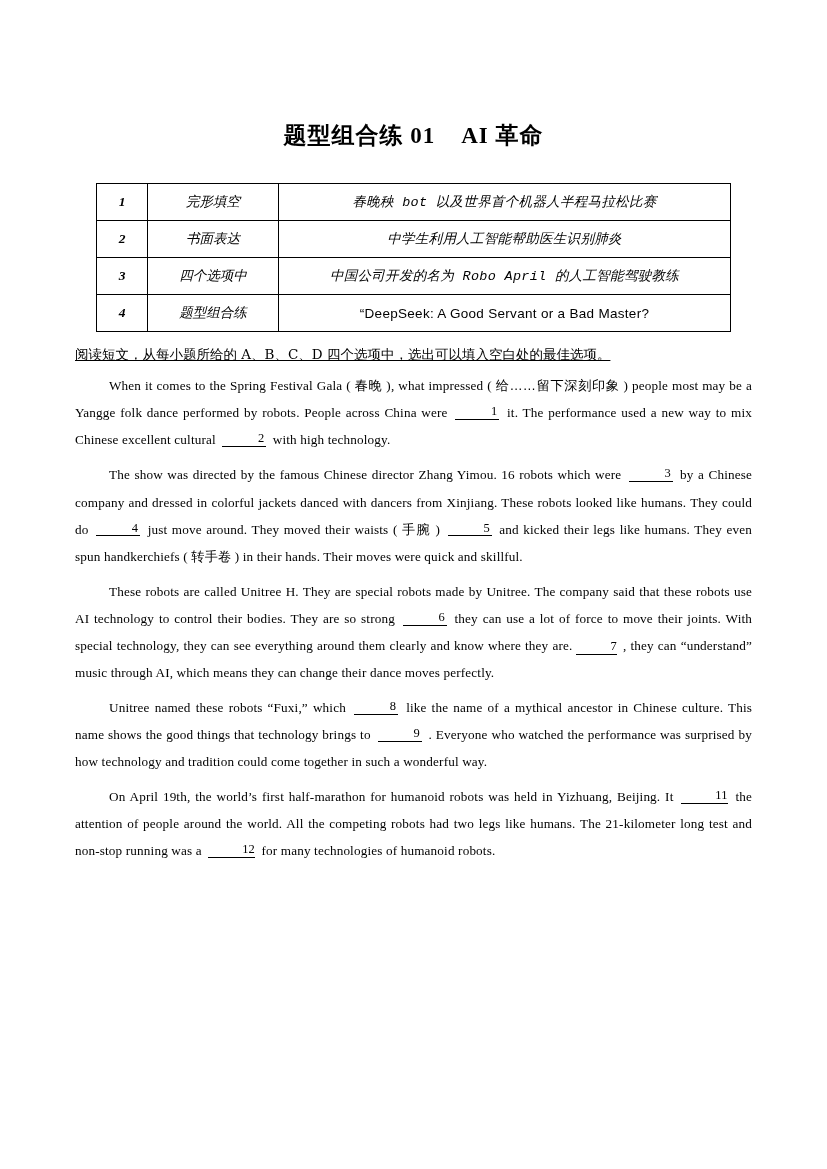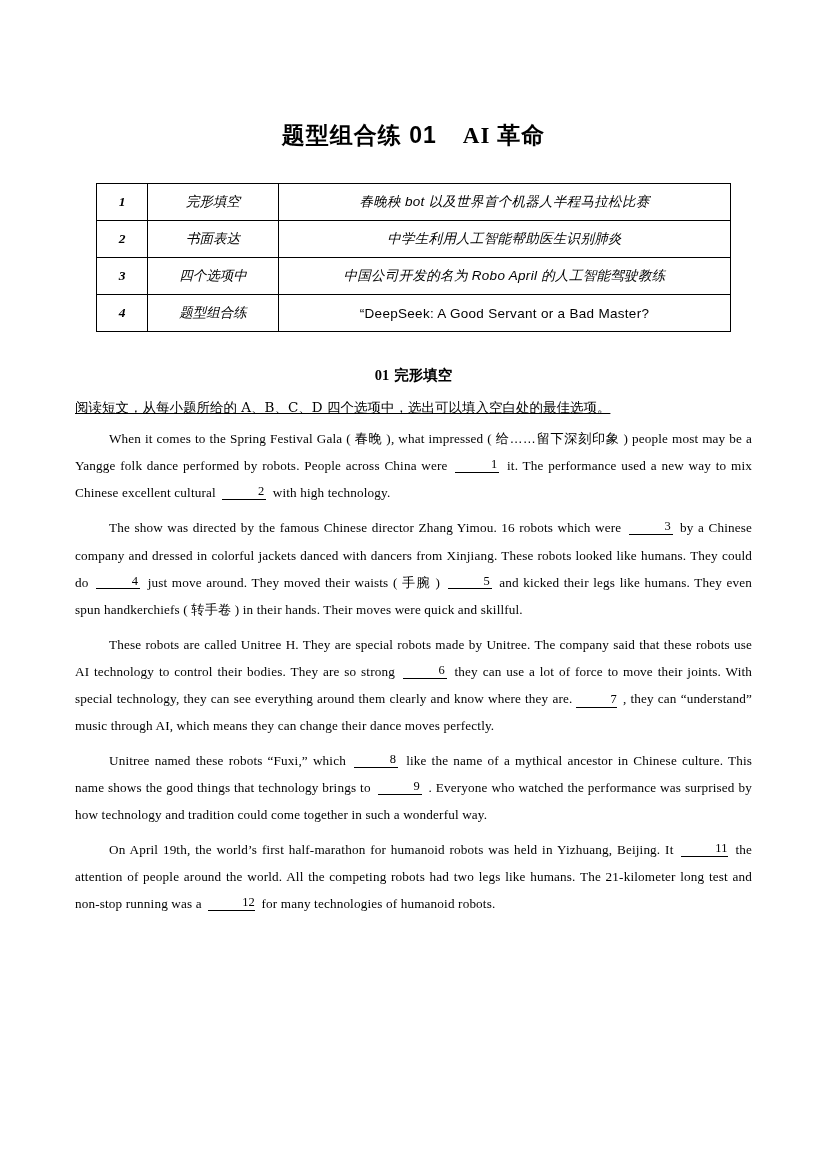--- a/index.html
+++ b/index.html
@@ -23,21 +23,21 @@
   }
   .doc-title {
     margin-top: 120px;
     font-family: "Liberation Serif", serif;
     font-size: 23px;
     font-weight: bold;
     text-align: center;
     letter-spacing: 1px;
   }
   .doc-title .title-cn {
-    font-family: Liberation Sans, sans-serif;
+    font-family: Liberation Serif, serif;
   }
   .doc-title .title-gap {
     display: inline-block;
     width: 26px;
   }
   table.toc {
     margin: 32px auto 0 auto;
     border-collapse: collapse;
     width: 635px;
     table-layout: fixed;
@@ -64,21 +64,21 @@
     font-style: italic;
     font-size: 13.5px;
   }
   td.toc-desc {
     text-align: center;
     font-family: Liberation Sans, sans-serif;
     font-size: 13.5px;
     letter-spacing: 0.3px;
   }
   td.toc-desc.cn {
-    font-family: Liberation Sans, sans-serif;
+    font-family: Liberation Mono, monospace;
     font-style: italic;
   }
   .section-head {
     margin-top: 34px;
     text-align: center;
     font-weight: bold;
     font-size: 14.5px;
     font-family: "DejaVu Serif", serif;
   }
   .section-head .sec-num {
@@ -154,24 +154,20 @@
           <td class="toc-desc cn">中国公司开发的名为 Robo April 的人工智能驾驶教练</td>
         </tr>
         <tr>
           <td class="toc-num">4</td>
           <td class="toc-type">题型组合练</td>
           <td class="toc-desc">“DeepSeek: A Good Servant or a Bad Master?</td>
         </tr>
       </tbody>
   </table>
 
-  <div class="section-head">
-    <span class="sec-num">01</span>
-    <span>完形填空</span>
-  </div>
 
   <div class="instruction">阅读短文，从每小题所给的 A、B、C、D 四个选项中，选出可以填入空白处的最佳选项。</div>
 
   <div id="passage-body">
       <div class="para indent"><span>When it comes to the Spring Festival Gala (</span> <span class="cn">春晚</span> <span>), what impressed (</span> <span class="cn">给……留下深刻印象</span> <span>) people most may be a Yangge folk dance performed by robots. People across China were</span> <span class="blank">1</span> <span>it. The performance used a new way to mix Chinese excellent cultural</span> <span class="blank">2</span> <span>with high technology.</span> </div>
       <div class="para indent"><span>The show was directed by the famous Chinese director Zhang Yimou. 16 robots which were</span> <span class="blank">3</span> <span>by a Chinese company and dressed in colorful jackets danced with dancers from Xinjiang. These robots looked like humans. They could do</span> <span class="blank">4</span> <span>just move around. They moved their waists (</span> <span class="cn">手腕</span> <span>)</span> <span class="blank">5</span> <span>and kicked their legs like humans. They even spun handkerchiefs (</span> <span class="cn">转手卷</span> <span>) in their hands. Their moves were quick and skillful.</span> </div>
       <div class="para indent"><span>These robots are called Unitree H. They are special robots made by Unitree. The company said that these robots use AI technology to control their bodies. They are so strong</span> <span class="blank">6</span> <span>they can use a lot of force to move their joints. With special technology, they can see everything around them clearly and know where they are.</span> <span class="blank-lead">7</span> <span>, they can “understand” music through AI, which means they can change their dance moves perfectly.</span> </div>
       <div class="para indent"><span>Unitree named these robots “Fuxi,” which</span> <span class="blank">8</span> <span>like the name of a mythical ancestor in Chinese culture. This name shows the good things that technology brings to</span> <span class="blank">9</span> <span>. Everyone who watched the performance was surprised by how technology and tradition could come together in such a wonderful way.</span> </div>
       <div class="para indent"><span>On April 19th, the world’s first half-marathon for humanoid robots was held in Yizhuang, Beijing. It</span> <span class="blank">11</span> <span>the attention of people around the world. All the competing robots had two legs like humans. The 21-kilometer long test and non-stop running was a</span> <span class="blank">12</span> <span>for many technologies of humanoid robots.</span> </div>
     </div>

